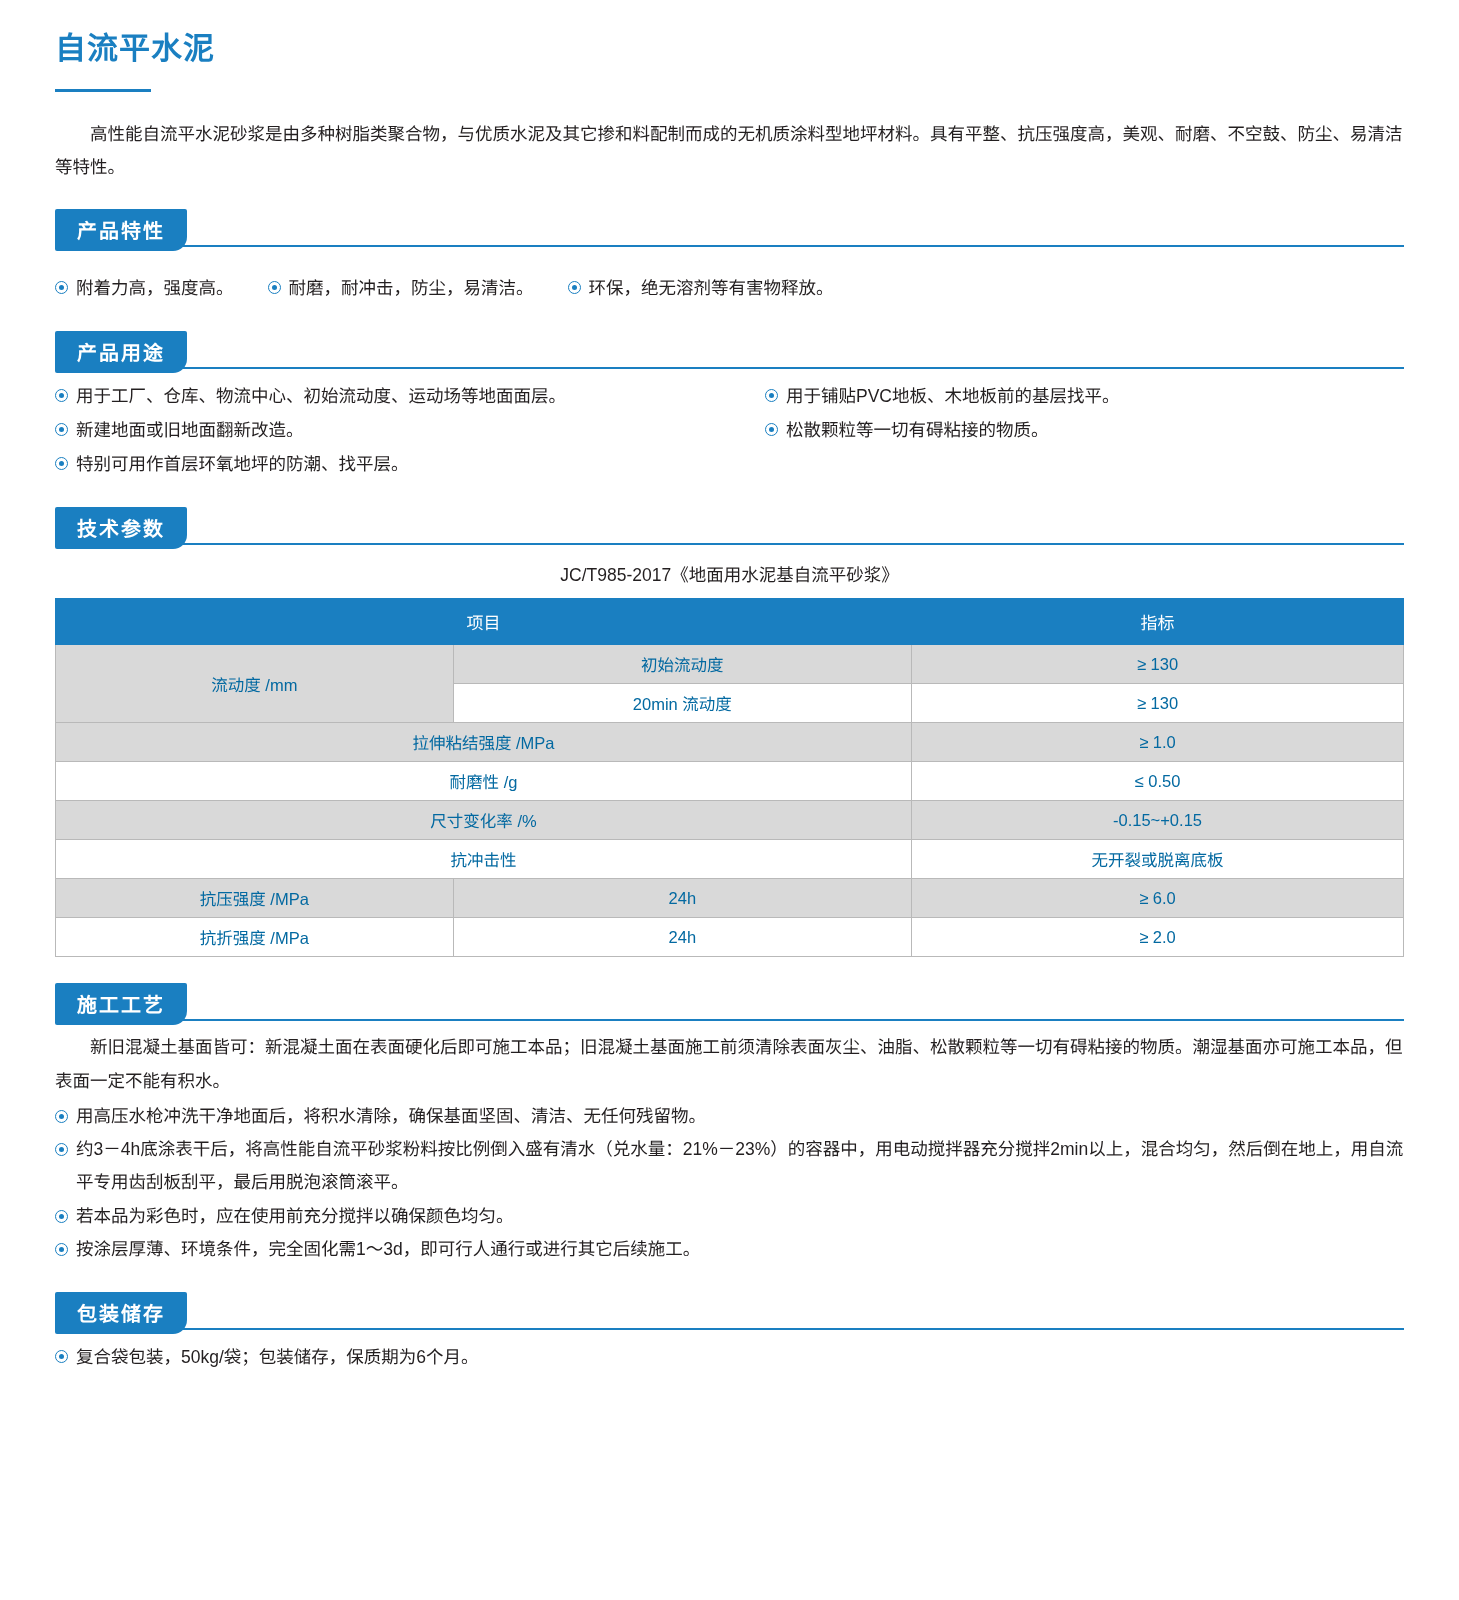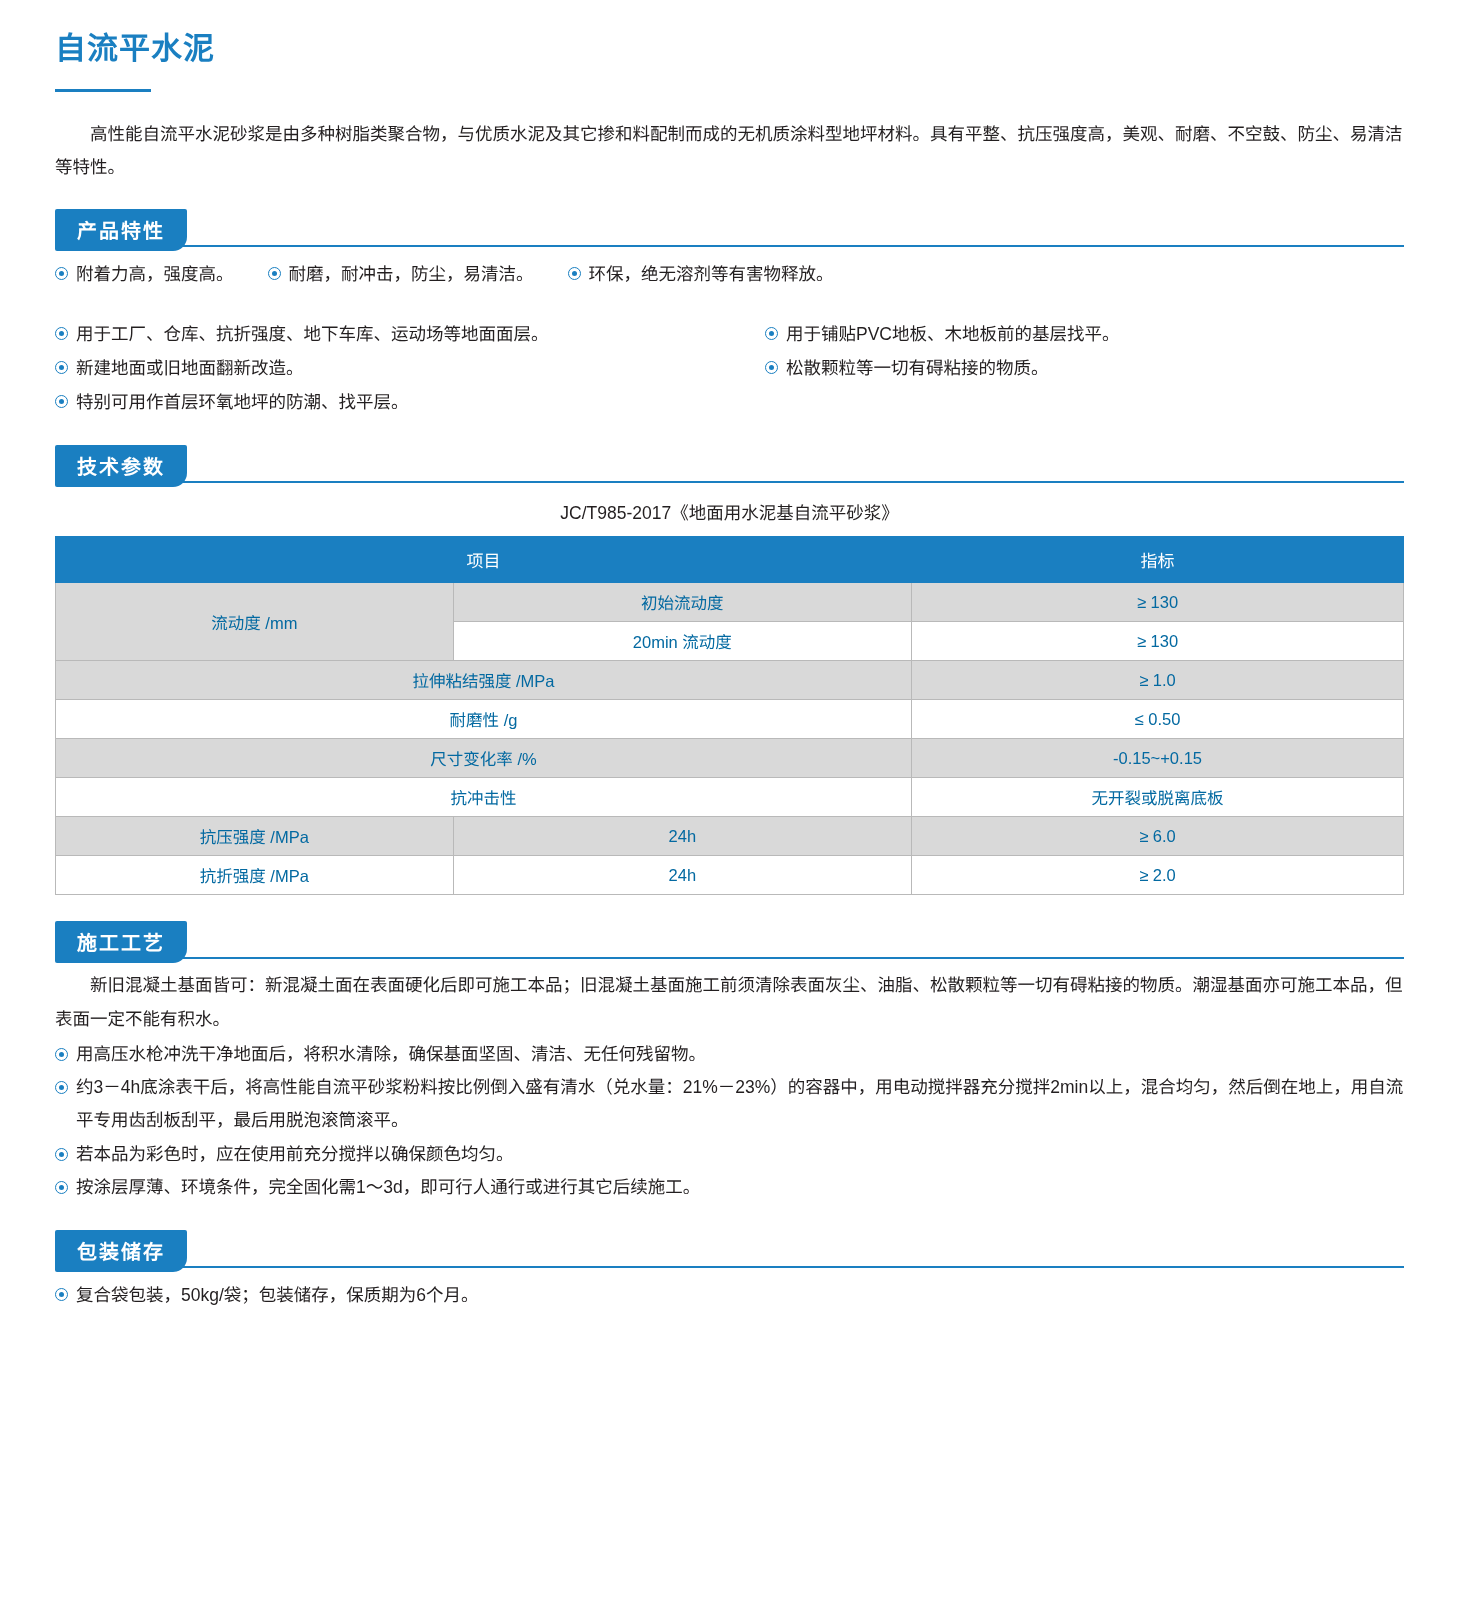--- a/index.html
+++ b/index.html
@@ -71,21 +71,21 @@
     height: 2px;
     background: #1a7fc1;
     z-index: 1;
   }
 
   
   .bullet-row {
     display: flex;
     flex-wrap: wrap;
     align-items: center;
-    margin-top: 10px;
+    margin-top: 24px;
   }
   .bullet {
     display: flex;
     align-items: flex-start;
     font-size: 17.5px;
     line-height: 1.95;
     color: #231f20;
     margin-right: 34px;
   }
   .bullet .dot {
@@ -185,24 +185,28 @@
         <span class="txt">耐磨，耐冲击，防尘，易清洁。</span>
       </div>
       <div class="bullet">
         <span class="dot"></span>
         <span class="txt">环保，绝无溶剂等有害物释放。</span>
       </div>
     </div>
   </div>
 
   <div class="section">
+    <div class="sec-head">
+      <span class="tag">产品用途</span>
+      <span class="rule"></span>
+    </div>
     <div class="two-col">
       <div class="bullet">
         <span class="dot"></span>
-        <span class="txt">用于工厂、仓库、抗折强度、地下车库、运动场等地面面层。</span>
+        <span class="txt">用于工厂、仓库、物流中心、初始流动度、运动场等地面面层。</span>
       </div>
       <div class="bullet">
         <span class="dot"></span>
         <span class="txt">用于铺贴PVC地板、木地板前的基层找平。</span>
       </div>
       <div class="bullet">
         <span class="dot"></span>
         <span class="txt">新建地面或旧地面翻新改造。</span>
       </div>
       <div class="bullet">

